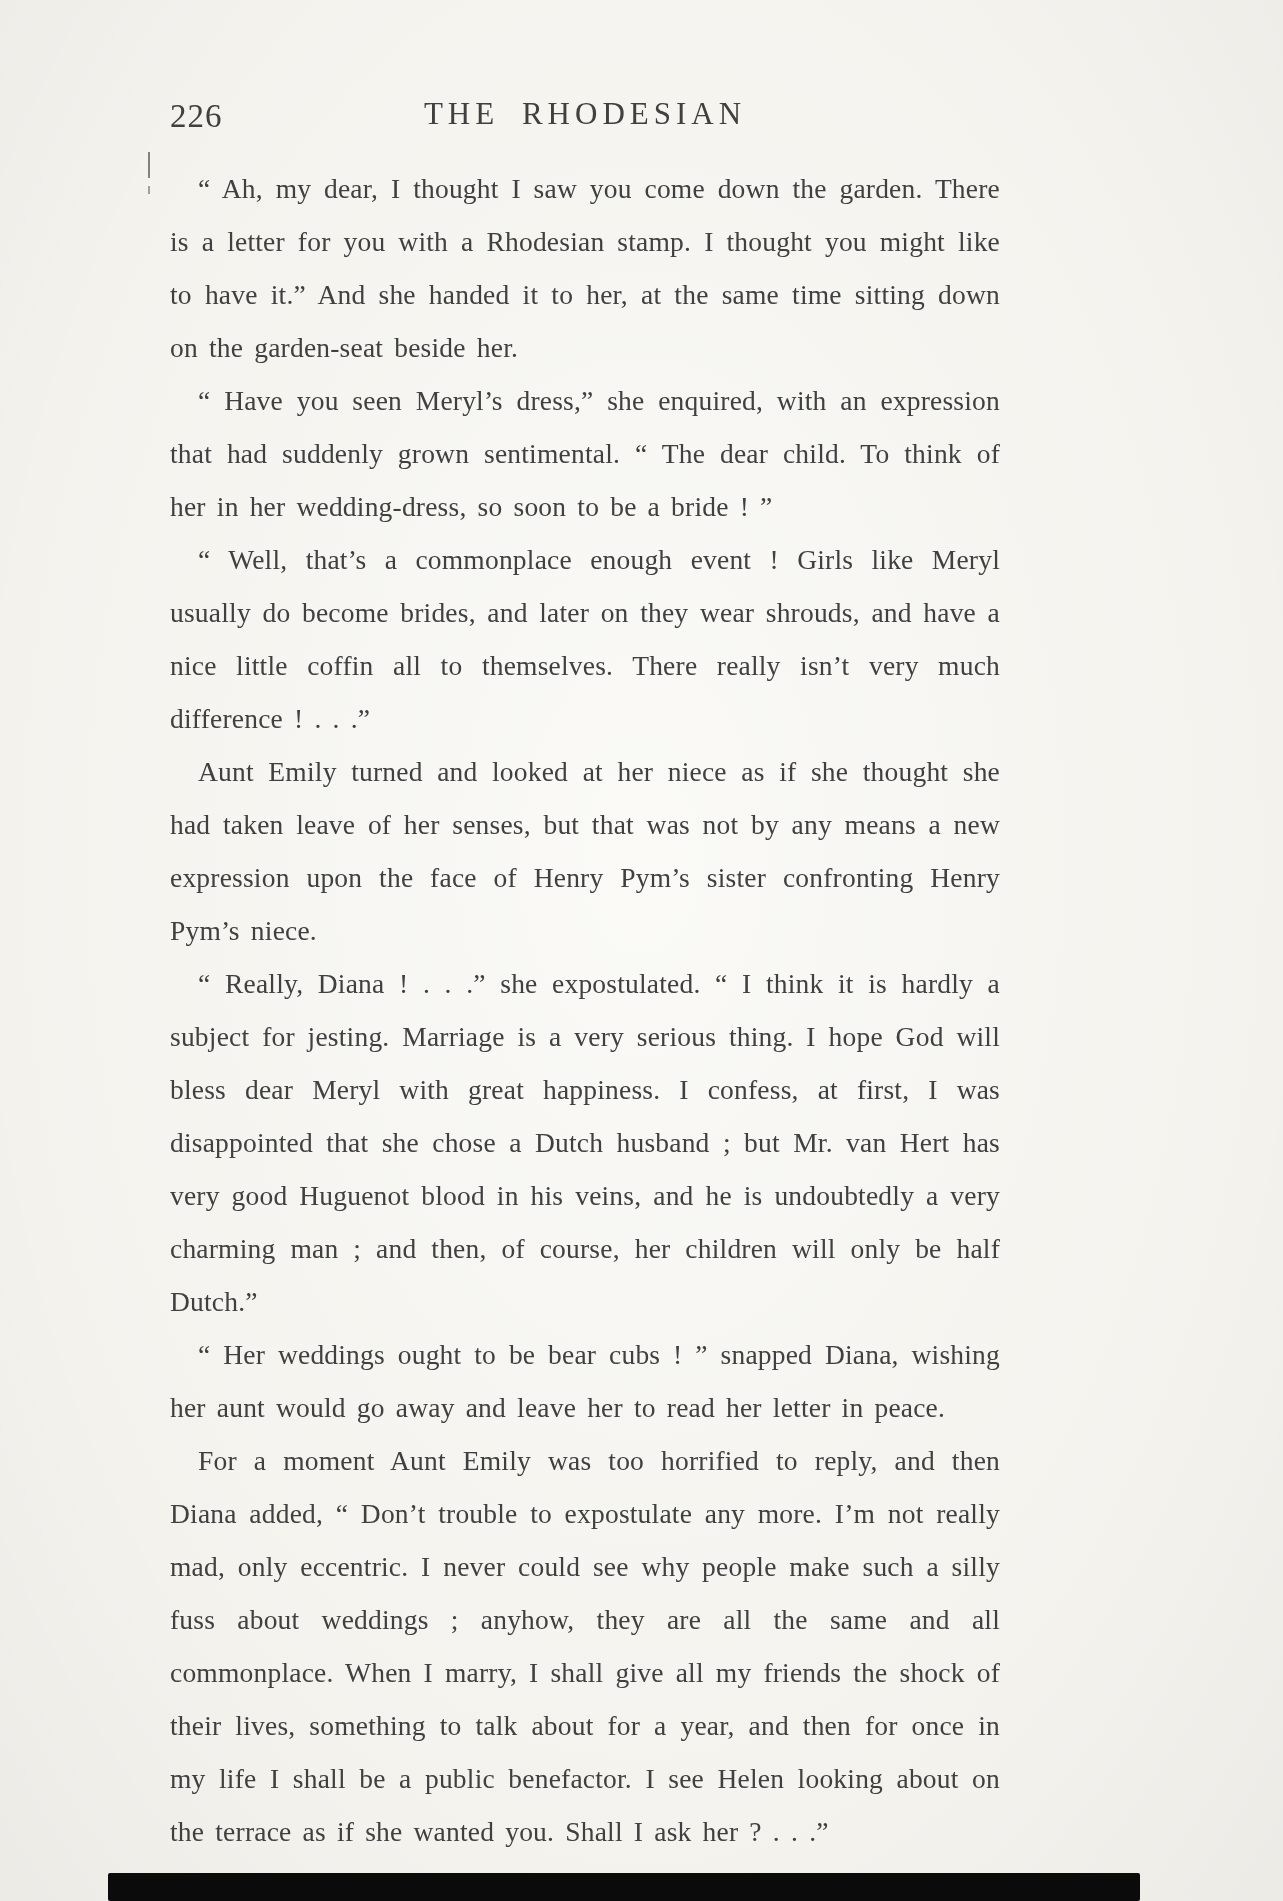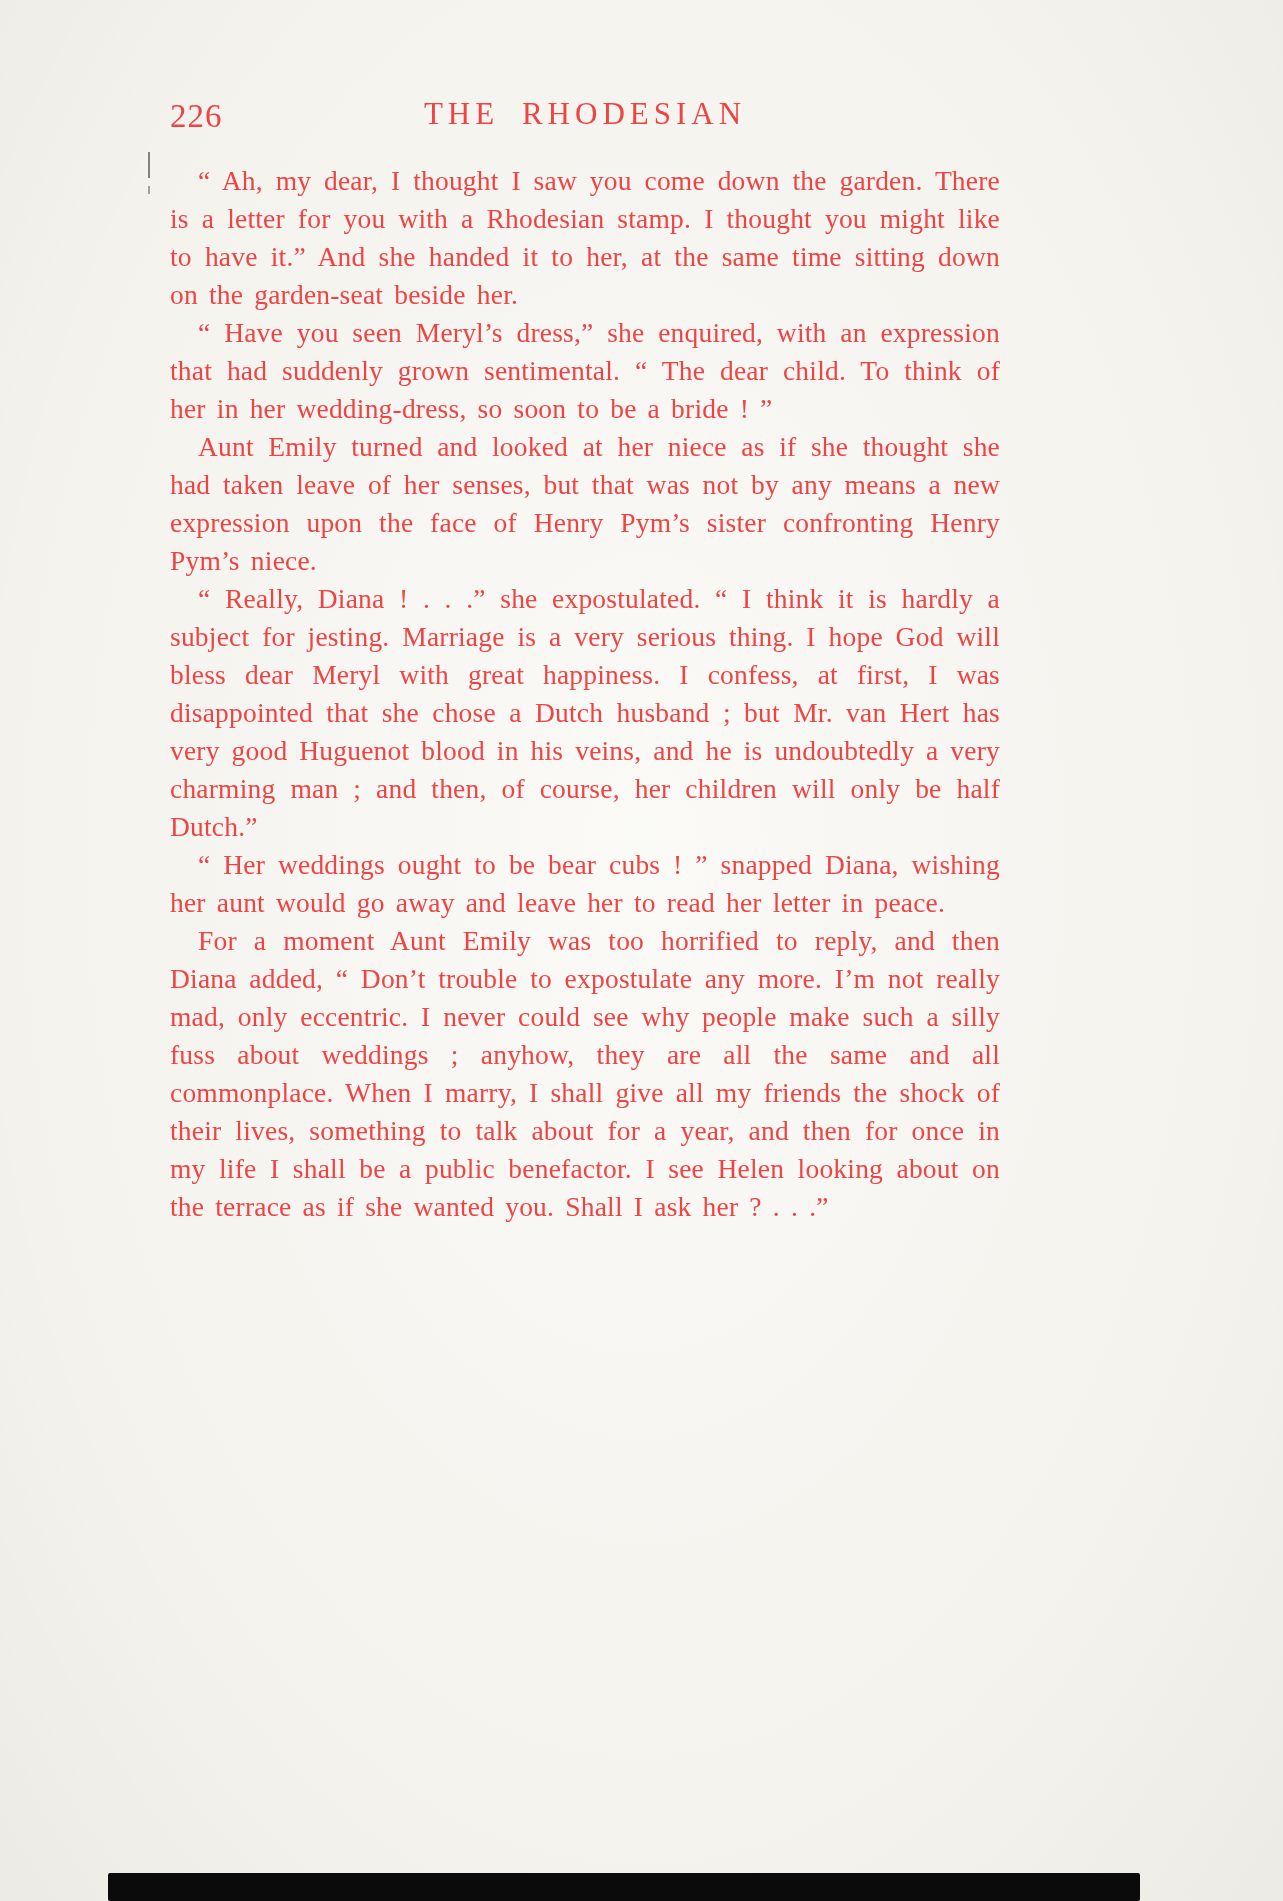--- a/index.html
+++ b/index.html
@@ -8,21 +8,21 @@
     background: #e9e8e4;
   }
   .scan-page {
     position: relative;
     width: 1283px;
     height: 1901px;
     margin: 0 auto;
     background: #f8f7f2;
     overflow: hidden;
     font-family: "Liberation Serif", "DejaVu Serif", serif;
-    color: #ef4444;
+    color: #404040;
   }
   
   .scan-page::before {
     content: "";
     position: absolute;
     inset: 0;
     background:
       radial-gradient(ellipse at 50% 45%, rgba(255,255,255,0.35) 0%, rgba(0,0,0,0.02) 70%, rgba(0,0,0,0.05) 100%);
     pointer-events: none;
   }
@@ -46,21 +46,21 @@
   }
   .running-title {
     text-align: center;
     font-size: 31px;
     letter-spacing: 5px;
     word-spacing: 10px;
   }
   .body-text p {
     margin: 0;
     font-size: 27.5px;
-    line-height: 38px;
+    line-height: 53px;
     text-align: justify;
     text-indent: 28px;
     word-spacing: 4px;
     letter-spacing: 0.2px;
   }
   .left-margin-artifact {
     position: absolute;
     left: 148px;
     top: 152px;
     width: 2px;
@@ -96,20 +96,21 @@
   <div class="content-column">
 
     <div class="page-header">
       <span class="page-number">226</span>
       <div class="running-title">THE RHODESIAN</div>
     </div>
 
     <div class="body-text">
       <p>“ Ah, my dear, I thought I saw you come down the garden.  There is a letter for you with a Rhodesian stamp.  I thought you might like to have it.”  And she handed it to her, at the same time sitting down on the garden-seat beside her.</p>
       <p>“ Have you seen Meryl’s dress,” she enquired, with an expression that had suddenly grown sentimental. “ The dear child.  To think of her in her wedding-dress, so soon to be a bride ! ”</p>
+      <p>“ Well, that’s a commonplace enough event !  Girls like Meryl usually do become brides, and later on they wear shrouds, and have a nice little coffin all to themselves.  There really isn’t very much difference ! . . .”</p>
       <p>Aunt Emily turned and looked at her niece as if she thought she had taken leave of her senses, but that was not by any means a new expression upon the face of Henry Pym’s sister confronting Henry Pym’s niece.</p>
       <p>“ Really, Diana ! . . .” she expostulated.  “ I think it is hardly a subject for jesting.  Marriage is a very serious thing.  I hope God will bless dear Meryl with great happiness.  I confess, at first, I was disappointed that she chose a Dutch husband ; but Mr. van Hert has very good Huguenot blood in his veins, and he is undoubtedly a very charming man ; and then, of course, her children will only be half Dutch.”</p>
       <p>“ Her weddings ought to be bear cubs ! ” snapped Diana, wishing her aunt would go away and leave her to read her letter in peace.</p>
       <p>For a moment Aunt Emily was too horrified to reply, and then Diana added, “ Don’t trouble to expostulate any more.  I’m not really mad, only eccentric.  I never could see why people make such a silly fuss about weddings ; anyhow, they are all the same and all commonplace.  When I marry, I shall give all my friends the shock of their lives, something to talk about for a year, and then for once in my life I shall be a public benefactor.  I see Helen looking about on the terrace as if she wanted you.  Shall I ask her ? . . .”</p>
     </div>
 
   </div>
 
   <div class="scan-edge-bar"></div>
 

